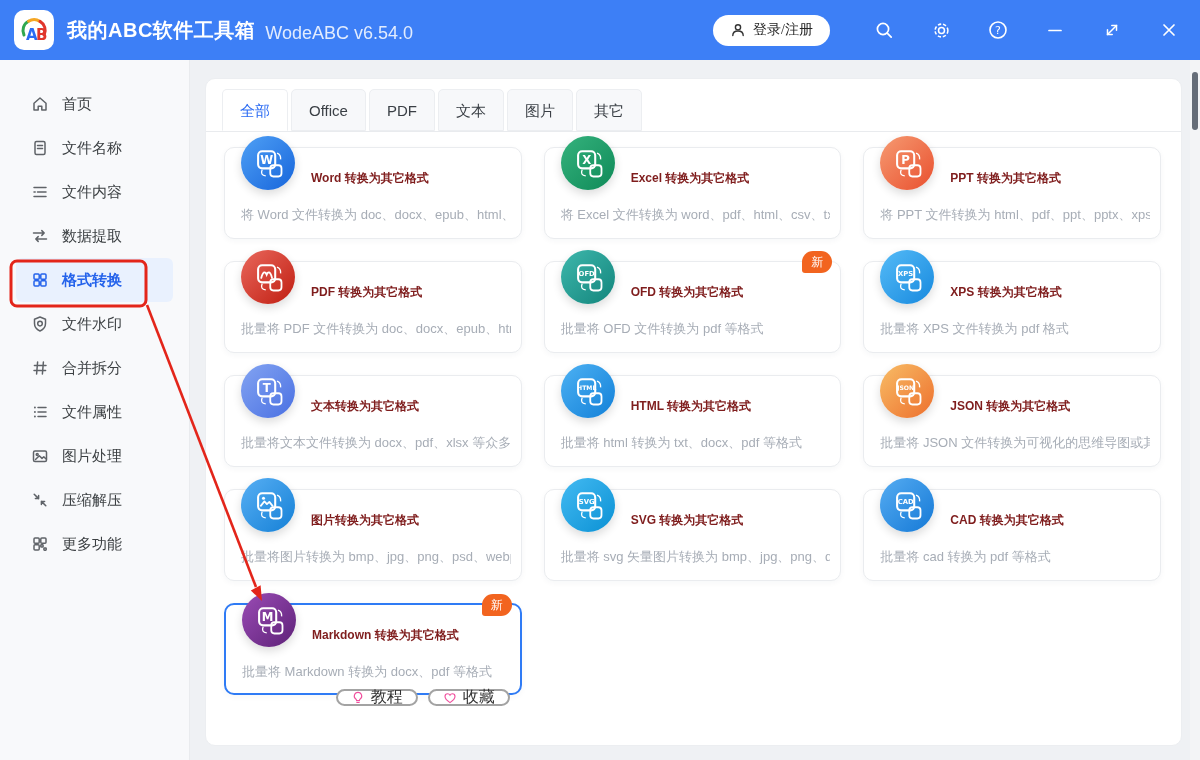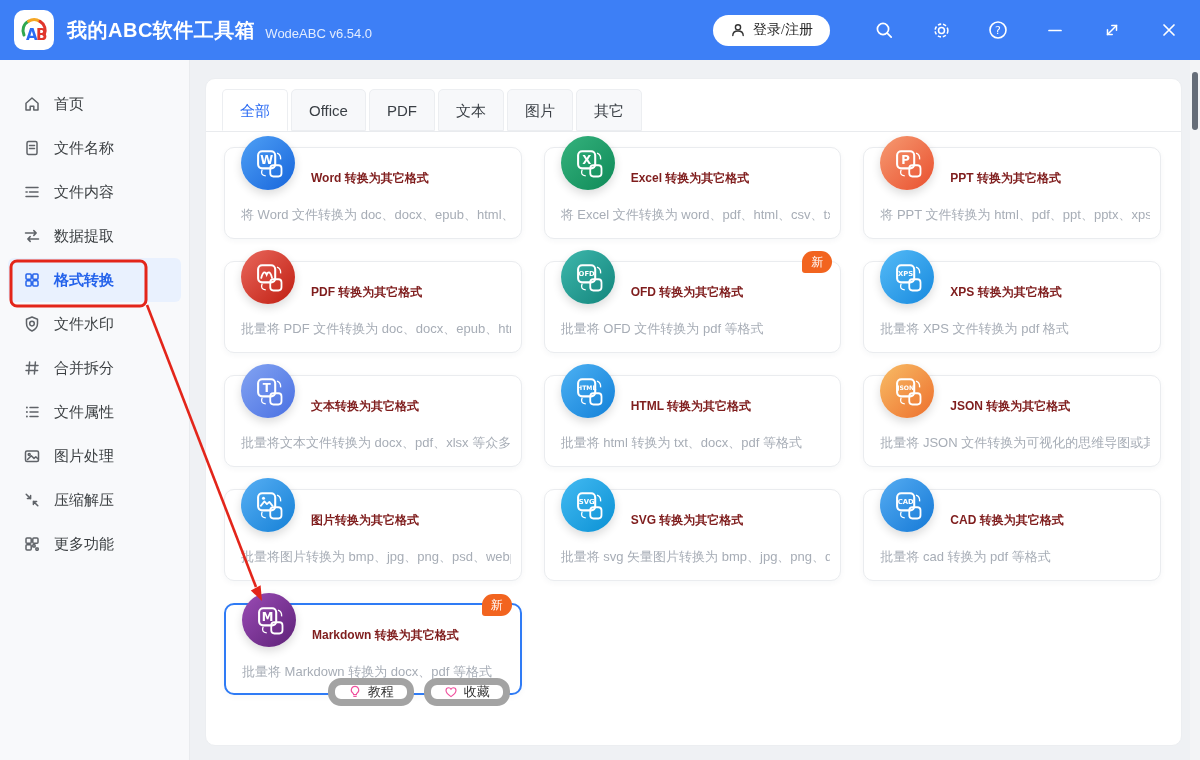--- a/index.html
+++ b/index.html
@@ -6,31 +6,31 @@
   html,body{background:#d8dadd}
   .screen{position:relative;width:1200px;height:760px;overflow:hidden;
     font-family:"Liberation Sans","DejaVu Sans",sans-serif;background:#EFF1F4}
 
   
   .titlebar{position:absolute;left:0;top:0;right:0;height:60px;background:#3D7FF6;
     display:flex;align-items:center;padding:0 20px 0 14px}
   .logo{width:40px;height:40px;background:#fff;border-radius:10px;margin-right:13px;
     display:flex;align-items:center;justify-content:center;flex:0 0 auto}
   .app-title{color:#fff;font-size:20px;font-weight:bold;letter-spacing:.5px;white-space:nowrap}
-  .app-version{color:rgba(255,255,255,.85);font-size:13px;margin-left:10px;margin-top:7px;white-space:nowrap}
+  .app-version{color:rgba(255,255,255,.85);font-size:18px;margin-left:10px;margin-top:7px;white-space:nowrap}
   .titlebar-right{margin-left:auto;display:flex;align-items:center;gap:35px}
   .login-btn{height:31px;background:#fff;border:none;border-radius:16px;display:flex;
     align-items:center;gap:7px;padding:0 17px;font-size:14px;color:#262626;cursor:pointer;
     font-family:Liberation Serif, serif;margin-right:8px}
   .tb-icon{width:22px;height:22px;display:flex;align-items:center;justify-content:center;cursor:pointer}
 
   
   .sidebar{position:absolute;left:0;top:60px;width:190px;bottom:0;background:#F8F9FB;
     border-right:1px solid #E9EBEE}
-  .side-nav{padding:22px 8px 0}
+  .side-nav{padding:22px 16px 0}
   .side-item{height:44px;display:flex;align-items:center;gap:13px;padding:0 15px;
     border-radius:6px;font-size:15px;color:#3C4043;cursor:pointer;white-space:nowrap}
   .side-item.active{background:#E9F1FE;color:#2563EB;font-weight:bold}
   .side-icon{width:18px;height:18px;display:flex;color:#5F6368;flex:0 0 auto}
   .side-item.active .side-icon{color:#2563EB}
   .side-icon svg{width:18px;height:18px}
 
   
   .main{position:absolute;left:190px;top:60px;right:0;bottom:0;background:#EFF1F4}
   .scroll-track{position:absolute;right:0;top:0;bottom:0;width:10px;background:#F3F4F6}
@@ -52,22 +52,22 @@
   .card.highlighted{border:2px solid #2F7BF5}
   .card-icon{position:absolute;left:16px;top:-12px;width:54px;height:54px;border-radius:50%;
     display:flex;align-items:center;justify-content:center;box-shadow:0 4px 10px rgba(0,0,0,.14)}
   .card-title{position:absolute;left:86px;top:22px;font-size:12px;font-weight:bold;
     color:#7f1d1d;white-space:nowrap}
   .card-desc{position:absolute;left:16px;right:10px;top:58px;font-size:13px;color:#A7ADB6;
     white-space:nowrap;overflow:hidden}
   .badge{position:absolute;top:-11px;right:8px;background:#F2641F;color:#fff;font-size:12px;
     line-height:22px;padding:0 9px;border-radius:11px 11px 11px 3px}
   .card-actions{position:absolute;right:10px;bottom:-13px;display:flex;gap:10px;z-index:5}
-  .action-pill{display:flex;align-items:center;gap:6px;height:28px;padding:0 13px;background:#fff;
-    border:7px solid #a3a3a3;border-radius:13px;font-size:13px;color:#333;cursor:pointer;font-family:inherit}
+  .action-pill{display:flex;align-items:center;gap:6px;height:17px;padding:0 13px;background:#fff;
+    border:2px solid #a3a3a3;border-radius:13px;font-size:16px;color:#333;cursor:pointer;font-family:inherit}
 
   .overlay{position:absolute;left:0;top:0;z-index:60;pointer-events:none}
 </style>
 </head>
 <body>
 
 <div class="screen">
 
   <div class="titlebar">
     <div class="logo">

